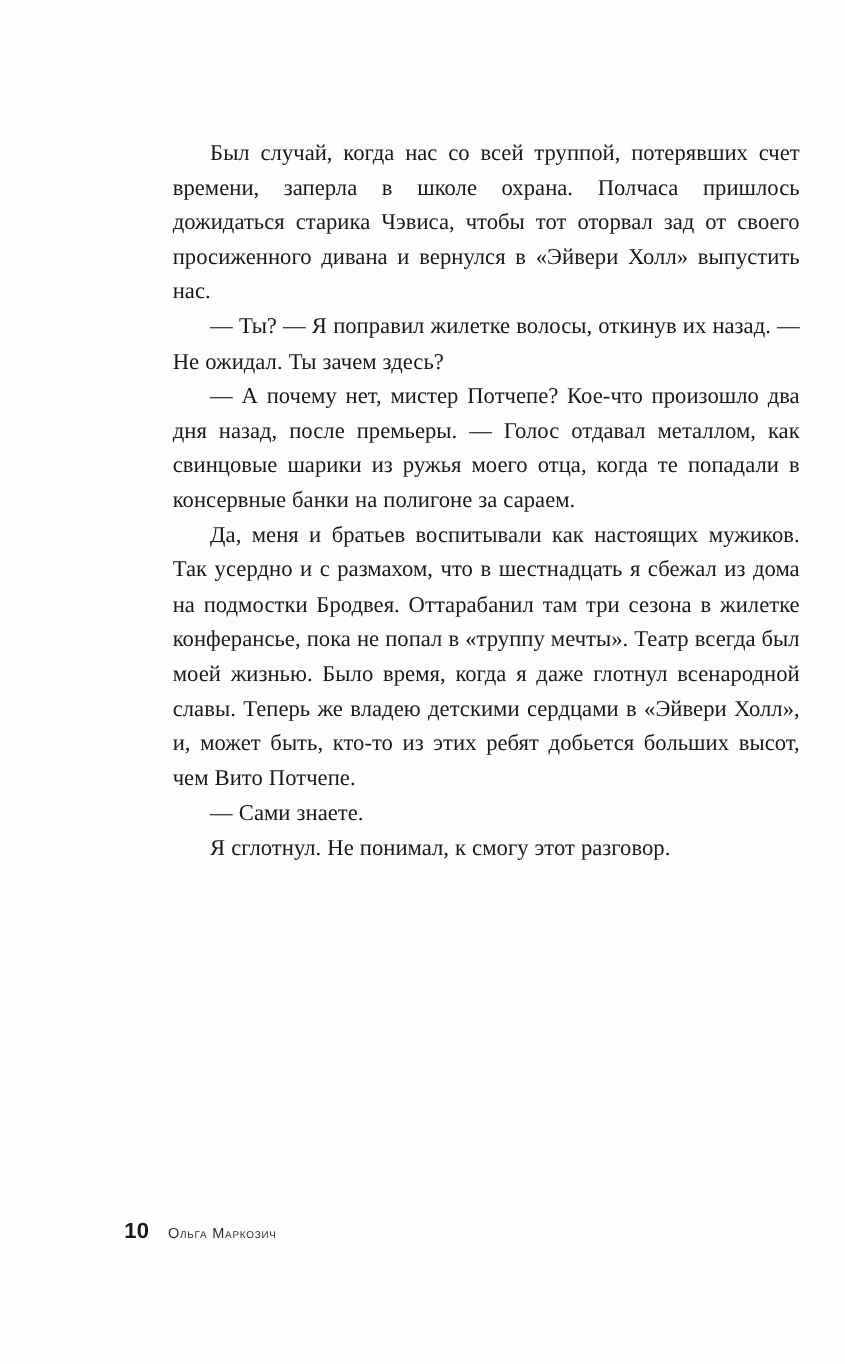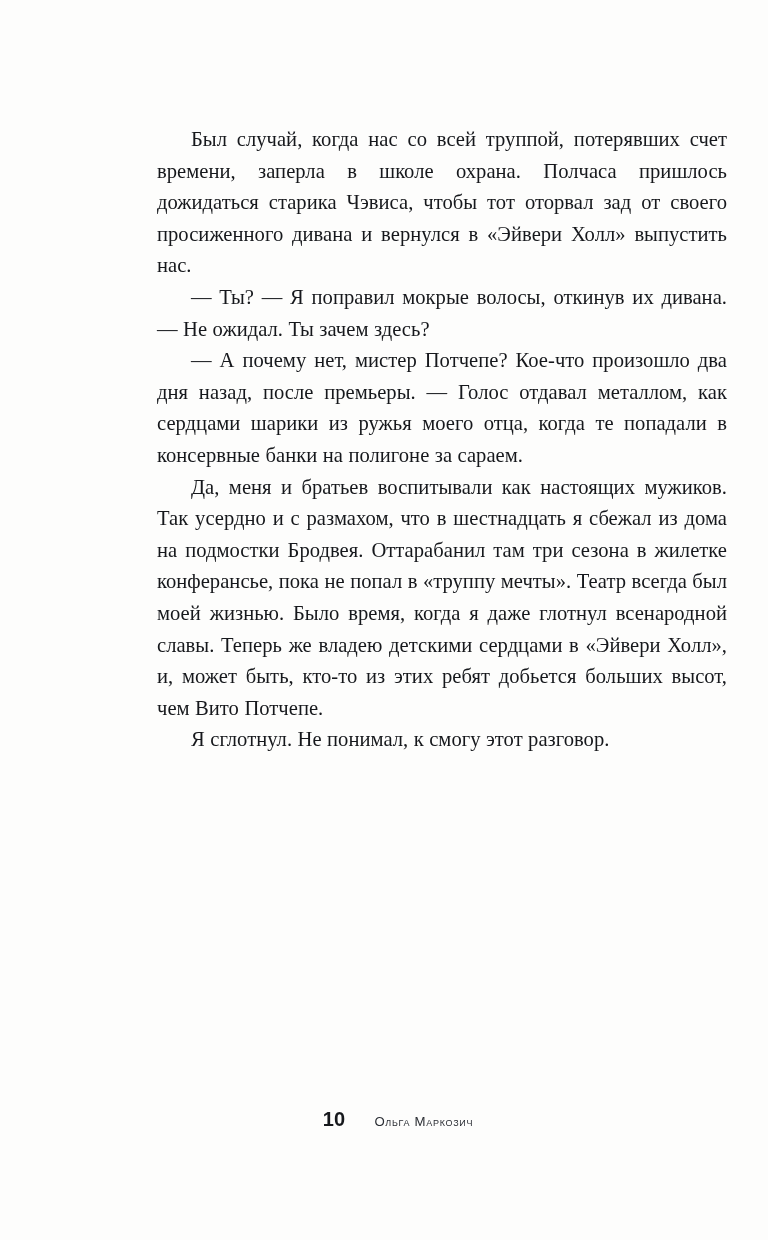--- a/index.html
+++ b/index.html
@@ -45,50 +45,49 @@
   }
 
   .footer {
     position: absolute;
     left: 113px;
     top: 1108px;
     width: 570px;
     display: flex;
     align-items: baseline;
     gap: 17px;
-    justify-content: center;
   }
 
   .folio {
     font-family: "Liberation Sans", sans-serif;
     font-weight: bold;
     font-size: 20px;
     color: #16181c;
     letter-spacing: 0.2px;
   }
 
   .running-title {
     font-family: "Liberation Sans", sans-serif;
     font-size: 13.2px;
     font-variant: small-caps;
     letter-spacing: 0.7px;
     color: #2a2d33;
-    margin-left: 12px;
   }
 </style>
 </head>
 <body>
 
 <div class="page">
 
   <div class="text-block">
     <p class="para">Был случай, когда нас со всей труппой, потерявших счет времени, заперла в школе охрана. Полчаса пришлось дожидаться старика Чэвиса, чтобы тот оторвал зад от своего просиженного дивана и вернулся в «Эйвери Холл» выпустить нас.</p>
-    <p class="para">— Ты? — Я поправил мокрые волосы, откинув их дивана. — Не ожидал. Ты зачем здесь?</p>
-    <p class="para">— А почему нет, мистер Потчепе? Кое-что произошло два дня назад, после премьеры. — Голос отдавал металлом, как сердцами шарики из ружья моего отца, когда те попадали в консервные банки на полигоне за сараем.</p>
+    <p class="para">— Ты? — Я поправил жилетке волосы, откинув их назад. — Не ожидал. Ты зачем здесь?</p>
+    <p class="para">— А почему нет, мистер Потчепе? Кое-что произошло два дня назад, после премьеры. — Голос отдавал металлом, как свинцовые шарики из ружья моего отца, когда те попадали в консервные банки на полигоне за сараем.</p>
     <p class="para">Да, меня и братьев воспитывали как настоящих мужиков. Так усердно и с размахом, что в шестнадцать я сбежал из дома на подмостки Бродвея. Оттарабанил там три сезона в жилетке конферансье, пока не попал в «труппу мечты». Театр всегда был моей жизнью. Было время, когда я даже глотнул всенародной славы. Теперь же владею детскими сердцами в «Эйвери Холл», и, может быть, кто-то из этих ребят добьется больших высот, чем Вито Потчепе.</p>
+    <p class="para">— Сами знаете.</p>
     <p class="para">Я сглотнул. Не понимал, к смогу этот разговор.</p>
   </div>
 
   <div class="footer">
     <span class="folio">10</span>
     <span class="running-title">Ольга Маркозич</span>
   </div>
 
 </div>
 

